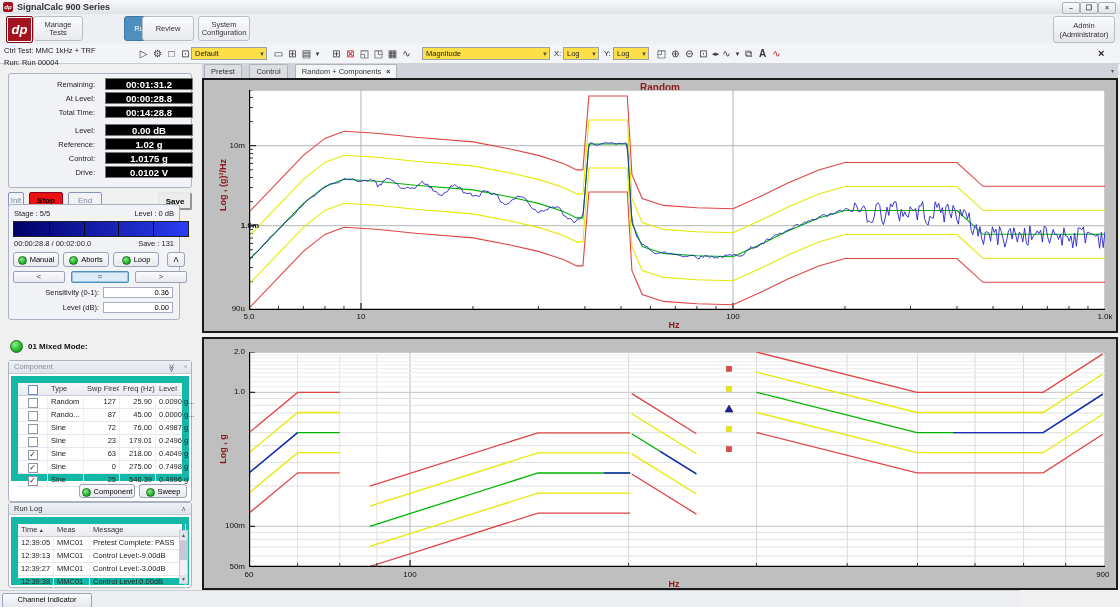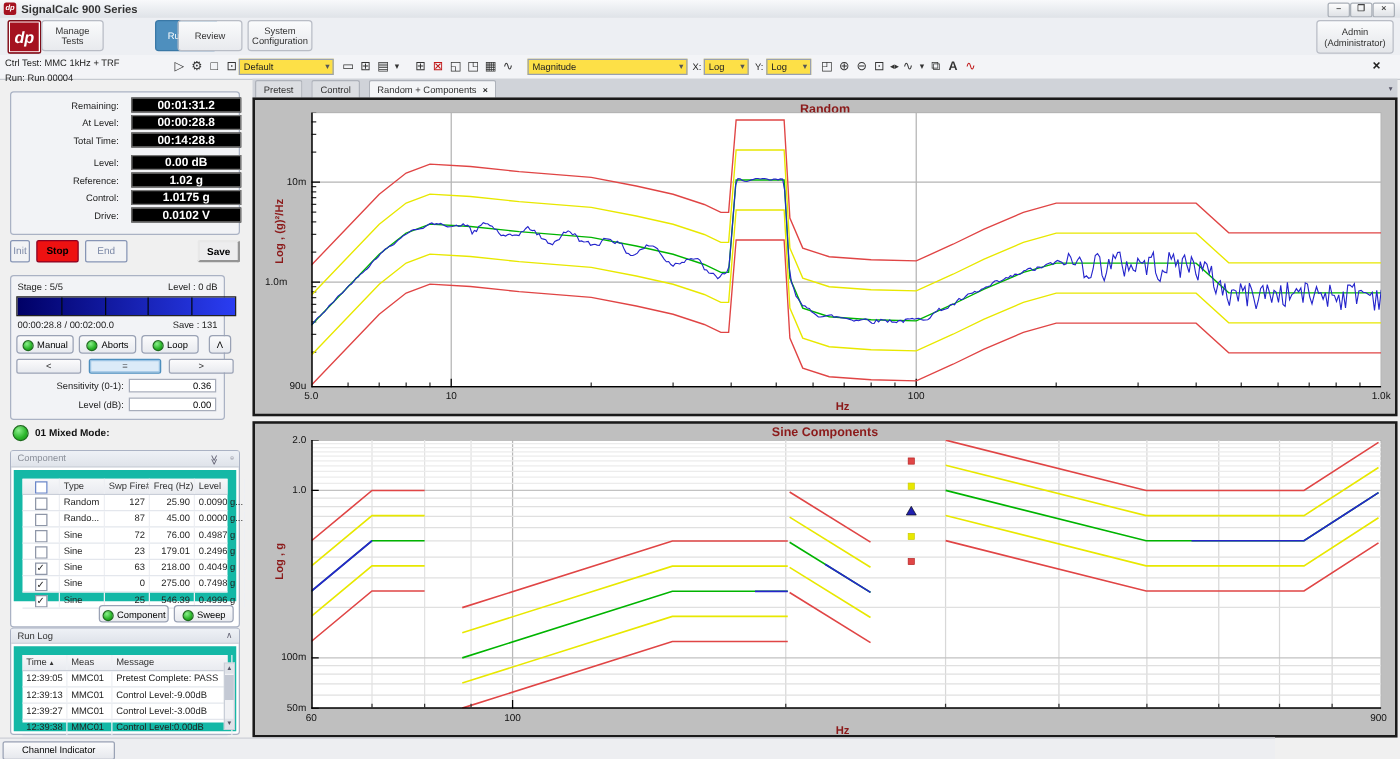--- a/index.html
+++ b/index.html
@@ -209,21 +209,21 @@
     </div>
 </div>
 
 <div class="abs" style="left:8px;top:192px;width:184px;height:20px;display:flex;gap:5px;" id="ctrl-buttons">
     <div class="cbtn" style="width: 16px; color: rgb(125, 138, 168);">Init</div>
     <div class="cbtn" style="width: 34px; background: rgb(238, 17, 17); font-weight: bold; color: rgb(0, 0, 0); border-color: rgb(136, 0, 34);">Stop</div>
     <div class="cbtn" style="width: 34px; color: rgb(125, 138, 168);">End</div>
     <div class="cbtn" style="width: 34px; margin-left: auto; font-weight: bold; border: 2px outset rgb(232, 232, 232); background: rgb(237, 237, 238);">Save</div>
   </div>
 
-<div class="abs groupbox" style="left:8px;top:220px;width:172px;height:116px;">
+<div class="abs groupbox" style="left:8px;top:204px;width:172px;height:116px;">
   <span class="lab" style="position:absolute;left:5px;top:4px;">Stage : 5/5</span>
   <span class="lab" style="position:absolute;right:5px;top:4px;">Level : 0 dB</span>
   <div id="progressbar" style="position:absolute;left:4px;top:16px;width:174px;height:14px;border:1px solid #222;background:linear-gradient(90deg,#000066,#2a3df2);">
       <div style="position: absolute; top: 0px; bottom: 0px; width: 1px; background: rgb(0, 8, 20); left: 20%;"></div>
       <div style="position: absolute; top: 0px; bottom: 0px; width: 1px; background: rgb(0, 8, 20); left: 40%;"></div>
       <div style="position: absolute; top: 0px; bottom: 0px; width: 1px; background: rgb(0, 8, 20); left: 60%;"></div>
       <div style="position: absolute; top: 0px; bottom: 0px; width: 1px; background: rgb(0, 8, 20); left: 80%;"></div>
     </div>
   <span class="lab" style="position:absolute;left:5px;top:34px;">00:00:28.8 / 00:02:00.0</span>
   <span class="lab" style="position:absolute;right:5px;top:34px;">Save : 131</span>
@@ -452,27 +452,26 @@
       <line x1="0" y1="219.5" x2="856" y2="219.5" stroke="#000" stroke-width="1.4"></line>
     </svg>
   <div class="ax-lab ylab-rot" style="left:-16px;top:100px;width:70px;text-align:center;">Log , (g)²/Hz</div>
   <div class="ax-lab" style="left:430px;top:240px;width:80px;text-align:center;">Hz</div>
   <div id="ticks-random">
       <div class="tick-lab" style="left: 30px; top: 232px; width: 30px; text-align: center;">5.0</div>
       <div class="tick-lab" style="left: 141.983px; top: 232px; width: 30px; text-align: center;">10</div>
       <div class="tick-lab" style="left: 513.983px; top: 232px; width: 30px; text-align: center;">100</div>
       <div class="tick-lab" style="left: 885.983px; top: 232px; width: 30px; text-align: center;">1.0k</div>
       <div class="tick-lab" style="left: 11px; top: 60.7px; width: 30px; text-align: right;">10m</div>
-      <div class="tick-lab" style="left: 8px; top: 140.7px; width: 30px; ">1.0m</div>
+      <div class="tick-lab" style="left: 25px; top: 140.7px; width: 30px; text-align: right; font-weight: bold;">1.0m</div>
       <div class="tick-lab" style="left: 11px; top: 224.361px; width: 30px; text-align: right;">90u</div>
     </div>
 </div>
 
 <div class="abs chart-panel" id="panel-sine" style="left:202px;top:337px;width:916px;height:253px;">
-  <div class="chart-title" style="top:2px;">Sine Components</div>
   <svg id="svg-sine" class="abs" style="left:45px;top:13px;" width="856" height="215">
       <rect x="0" y="0" width="856" height="215" fill="#fff" stroke="#999"></rect>
       <line x1="48.6033692718252" y1="0" x2="48.6033692718252" y2="215" stroke="#e2e2e2"></line>
       <line x1="90.70552277762575" y1="0" x2="90.70552277762575" y2="215" stroke="#e2e2e2"></line>
       <line x1="127.84225407442457" y1="0" x2="127.84225407442457" y2="215" stroke="#e2e2e2"></line>
       <line x1="161.06219222147473" y1="0" x2="161.06219222147473" y2="215" stroke="#b8b8b8"></line>
       <line x1="379.6099690735251" y1="0" x2="379.6099690735251" y2="215" stroke="#d8d8d8"></line>
       <line x1="507.45222314794967" y1="0" x2="507.45222314794967" y2="215" stroke="#d8d8d8"></line>
       <line x1="598.1577459255755" y1="0" x2="598.1577459255755" y2="215" stroke="#d8d8d8"></line>
       <line x1="668.5144153694245" y1="0" x2="668.5144153694245" y2="215" stroke="#d8d8d8"></line>

